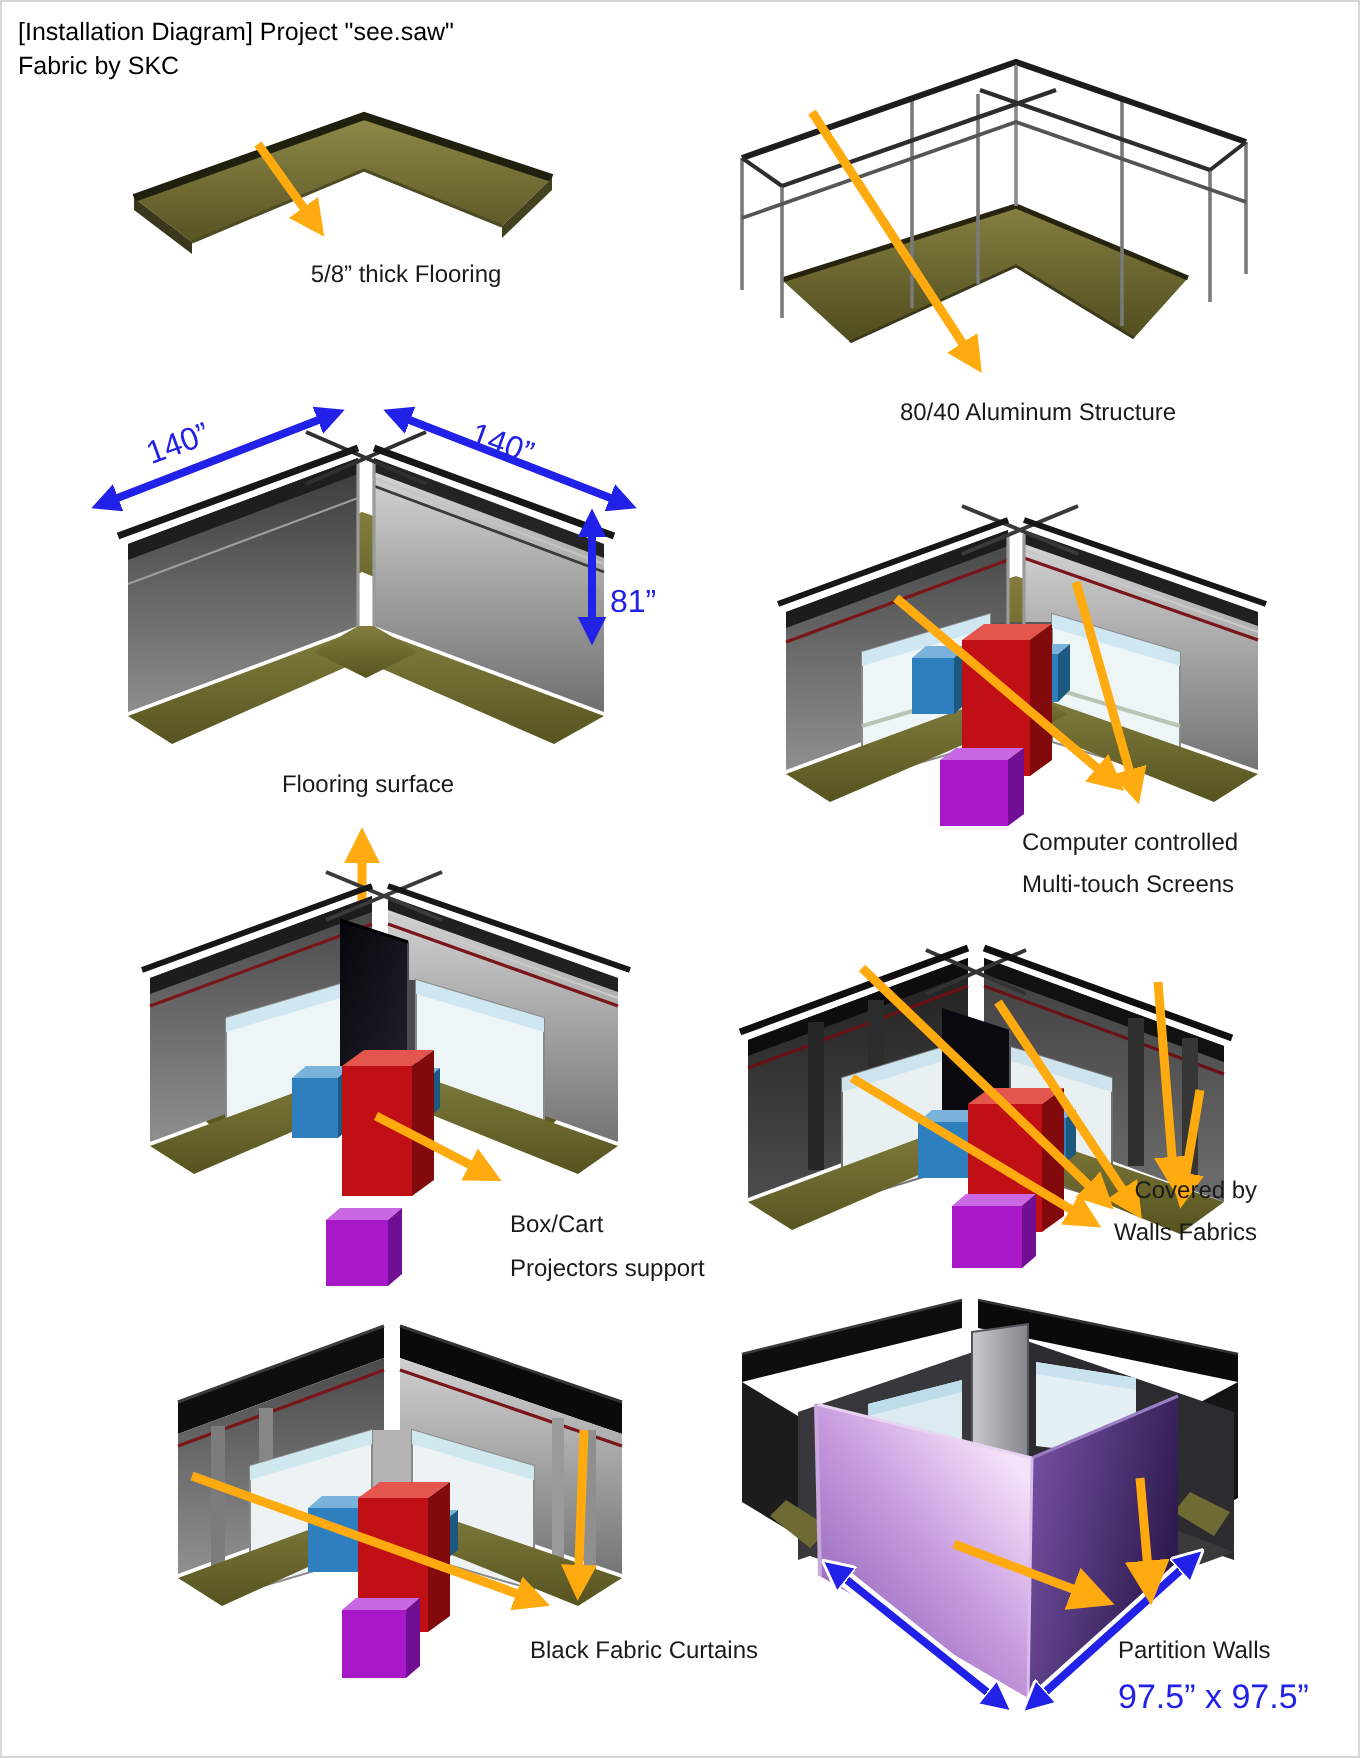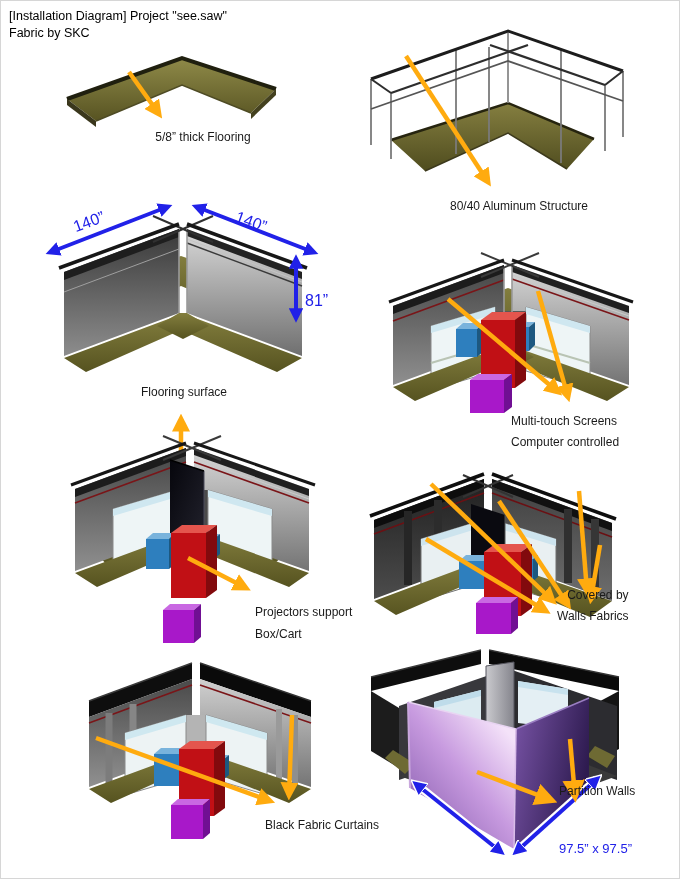--- a/index.html
+++ b/index.html
@@ -8,21 +8,21 @@
     border:1px solid #d6d6d6;box-sizing:border-box;overflow:hidden;
     font-family:"Liberation Sans",sans-serif;
   }
   .canvas svg{position:absolute;}
   .lbl{
     position:absolute;color:#1a1a1a;font-size:12px;line-height:21px;
     white-space:nowrap;
   }
   .centered{transform:translateX(-50%);text-align:center;}
   .title-line{font-size:12.5px;line-height:17px;color:#000;}
-  .blue-text{color:#2121E8;font-size:13px;}
+  .blue-text{color:#2121E8;font-size:17px;}
   svg text{fill:#2121E8;font-family:"Liberation Sans",sans-serif;font-size:16px;}
 </style>
 </head>
 <body>
 
 <div class="canvas">
 
   <div class="lbl title-line" style="left:8px;top:7px;">[Installation Diagram] Project "see.saw"</div>
   <div class="lbl title-line" style="left:8px;top:24px;">Fabric by SKC</div>
 
@@ -205,22 +205,22 @@
     </g>
     <g>
       <polygon points="111,147 119,141 153,141 145,147" fill="#C968E2"></polygon>
       <polygon points="145,147 153,141 153,174 145,180" fill="#700F93"></polygon>
       <polygon points="111,147 145,147 145,180 111,180" fill="#A818C9"></polygon>
     </g>
     <line x1="89" y1="66" x2="199" y2="159" stroke="#FFAB0F" stroke-width="4.5" marker-end="url(#oa4)"></line>
     <line x1="179" y1="58" x2="209" y2="164" stroke="#FFAB0F" stroke-width="4.5" marker-end="url(#oa4)"></line>
   </svg>
   <div class="lbl" style="left:510px;top:410px;">
+    <div>Computer controlled</div>
     <div>Multi-touch Screens</div>
-    <div>Computer controlled</div>
   </div>
 
   <svg style="left:38px;top:402px;" width="310" height="246" viewBox="0 0 310 246">
     <defs>
       <linearGradient id="olv5" x1="0" y1="0" x2="0" y2="1">
         <stop offset="0" stop-color="#837E3E"></stop>
           <stop offset="1" stop-color="#565320"></stop>
       </linearGradient>
       <linearGradient id="lw5" x1="0" y1="0" x2="0" y2="1">
         <stop offset="0" stop-color="#454545"></stop>
@@ -291,22 +291,22 @@
       <polygon points="132,130 167,130 167,195 132,195" fill="#C11015"></polygon>
     </g>
     <g>
       <polygon points="124,207 131,201 162,201 155,207" fill="#C968E2"></polygon>
       <polygon points="155,207 162,201 162,234 155,240" fill="#700F93"></polygon>
       <polygon points="124,207 155,207 155,240 124,240" fill="#A818C9"></polygon>
     </g>
     <line x1="149" y1="155" x2="207" y2="185" stroke="#FFAB0F" stroke-width="4.5" marker-end="url(#oa5)"></line>
   </svg>
   <div class="lbl" style="left:254px;top:600px;line-height:22px;">
+    <div>Box/Cart</div>
     <div>Projectors support</div>
-    <div>Box/Cart</div>
   </div>
 
   <svg style="left:362px;top:448px;" width="305" height="212" viewBox="0 0 305 212">
     <defs>
       <linearGradient id="olv6" x1="0" y1="0" x2="0" y2="1">
         <stop offset="0" stop-color="#837E3E"></stop>
           <stop offset="1" stop-color="#565320"></stop>
       </linearGradient>
       <linearGradient id="lw6" x1="0" y1="0" x2="0" y2="1">
         <stop offset="0" stop-color="#202020"></stop>
@@ -531,16 +531,16 @@
       <line x1="53" y1="138" x2="138" y2="206" stroke="#ffffff" stroke-width="8.5"></line>
       <line x1="53" y1="138" x2="138" y2="206" stroke="#2121E8" stroke-width="4" marker-start="url(#ba8)" marker-end="url(#ba8)"></line>
     </g>
     <g>
       <line x1="153" y1="206" x2="234" y2="133" stroke="#ffffff" stroke-width="8.5"></line>
       <line x1="153" y1="206" x2="234" y2="133" stroke="#2121E8" stroke-width="4" marker-start="url(#ba8)" marker-end="url(#ba8)"></line>
     </g>
     <line x1="114" y1="126" x2="188" y2="154" stroke="#FFAB0F" stroke-width="4.5" marker-end="url(#oa8)"></line>
     <line x1="207" y1="93" x2="212" y2="150" stroke="#FFAB0F" stroke-width="4.5" marker-end="url(#oa8)"></line>
   </svg>
-  <div class="lbl" style="left:558px;top:780px;">Partition Walls</div>
+  <div class="lbl" style="left:558px;top:814px;">Partition Walls</div>
   <div class="lbl blue-text" style="left:558px;top:837px;">97.5” x 97.5”</div>
 
 </div>
 
 </body></html>

